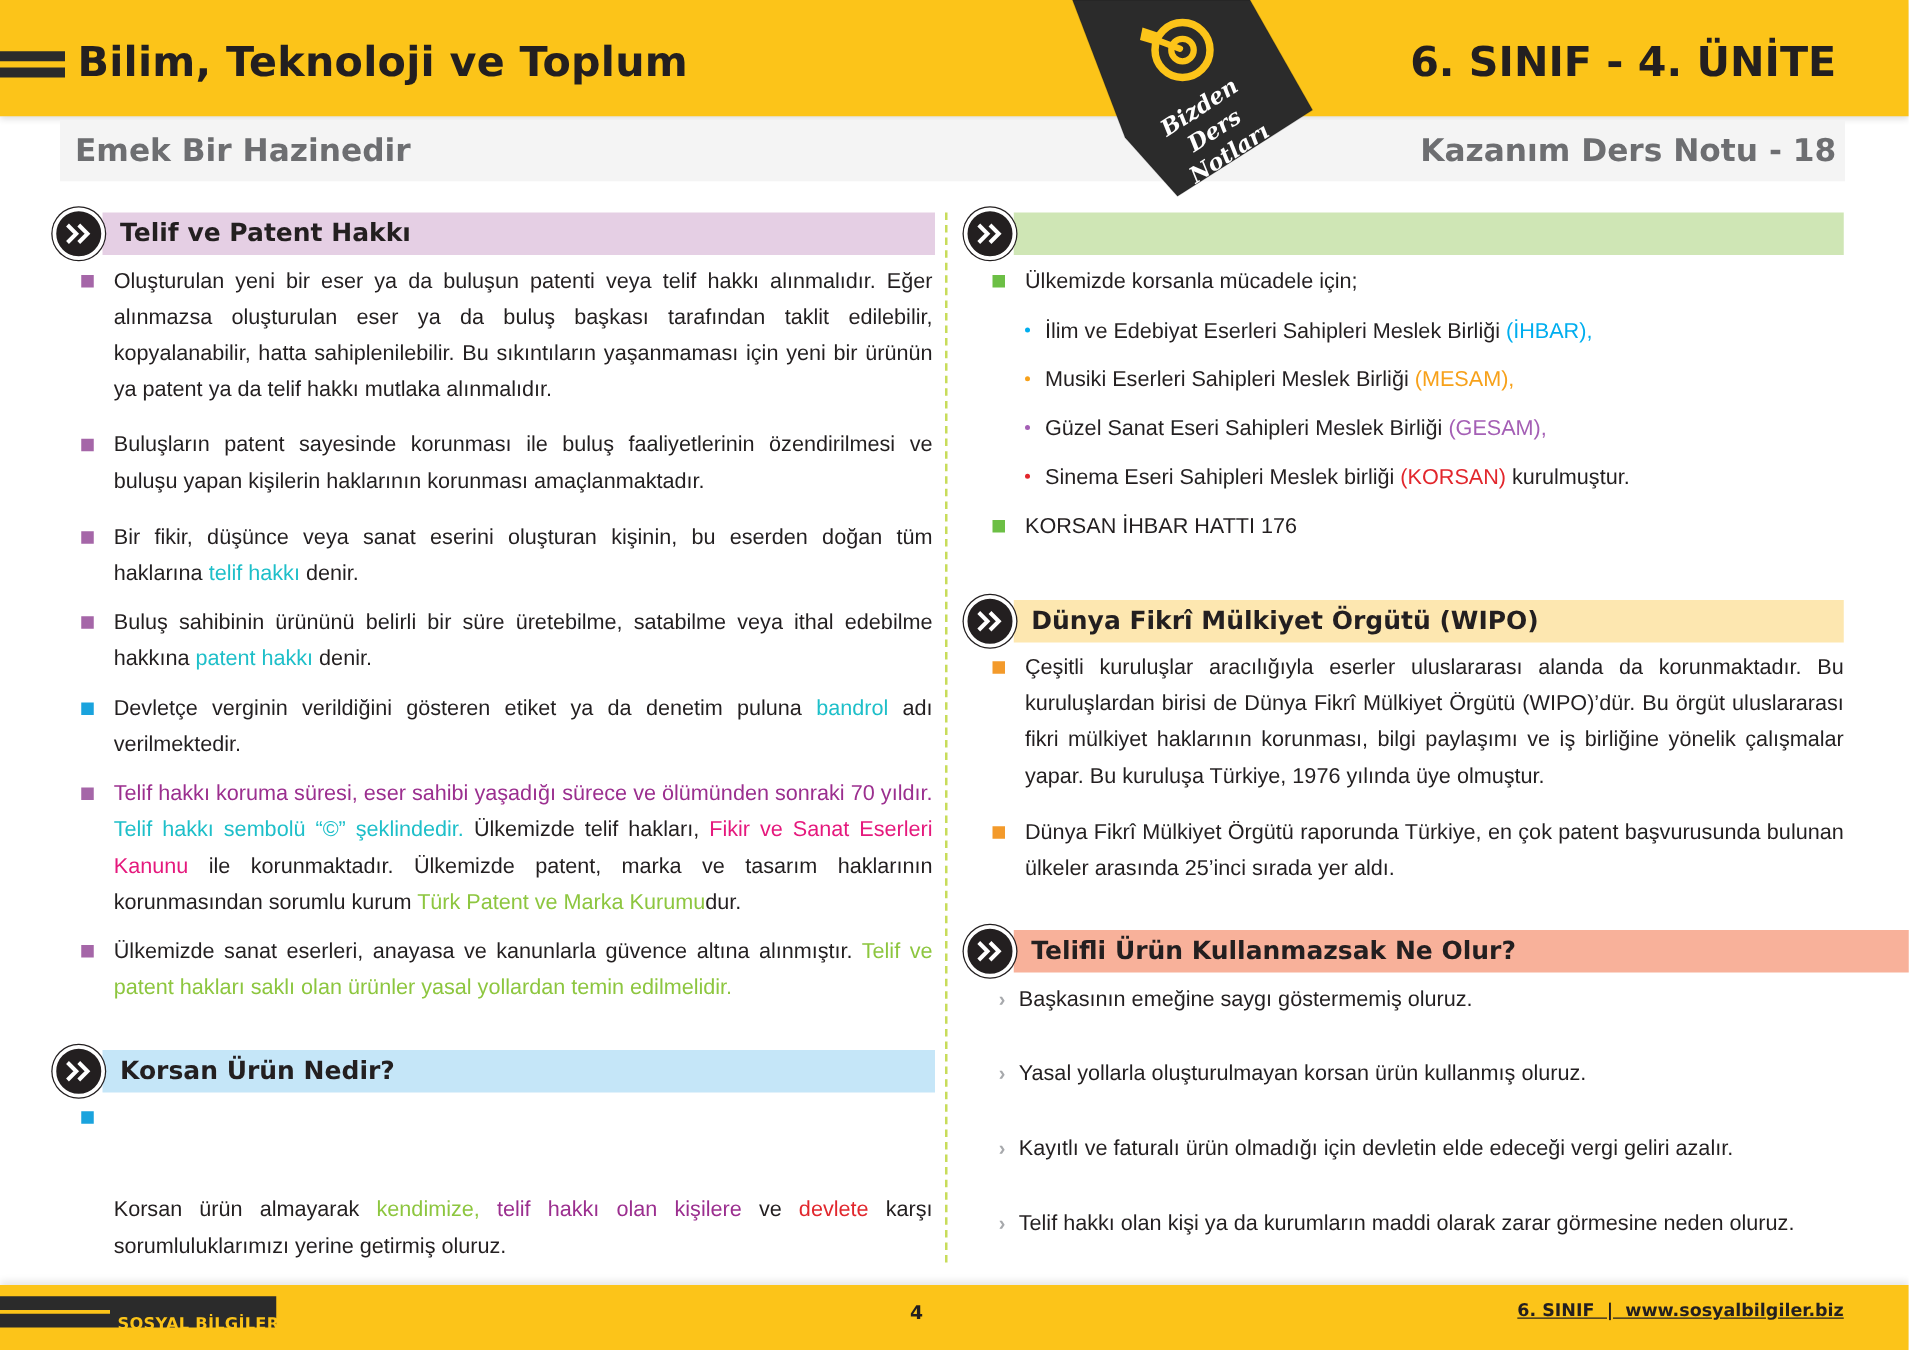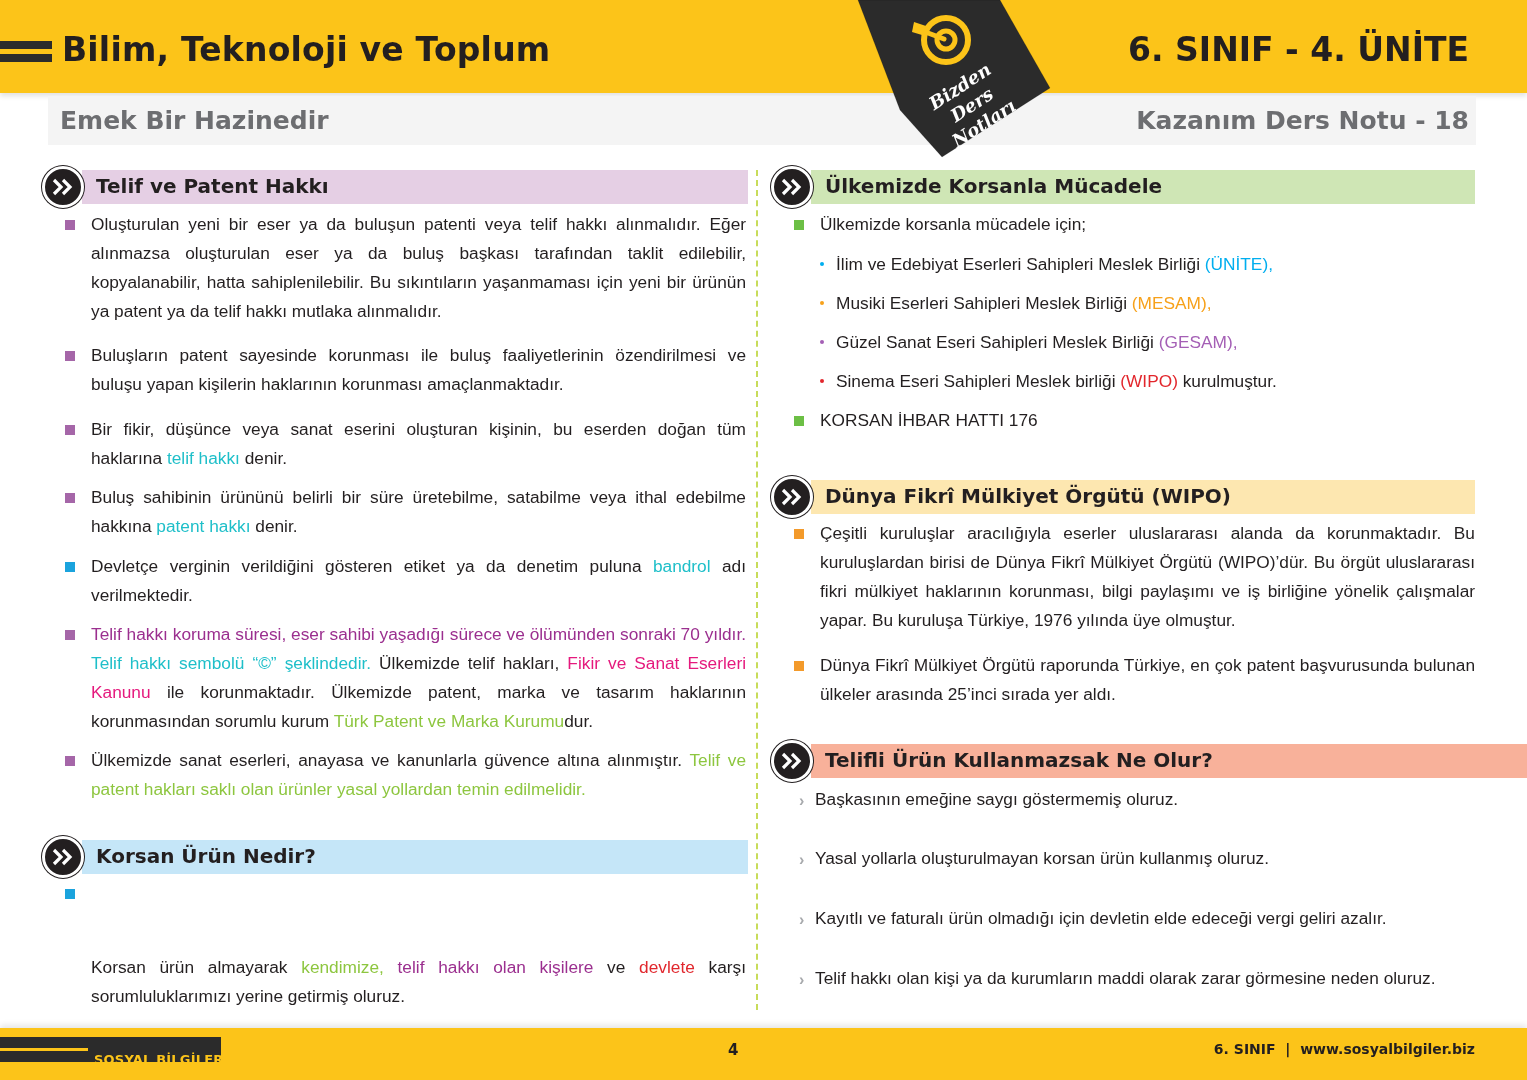--- a/index.html
+++ b/index.html
@@ -58,21 +58,21 @@
   
   .foot-band { position: absolute; left: 0; top: 1028px; width: 1527px; height: 52px; background: #fcc419;
                box-shadow: 0 -3px 6px rgba(0,0,0,0.10); }
   .foot-tag { position: absolute; left: 0; top: 1037px; width: 221px; height: 25px; background: #2b2b2b; }
   .foot-line { position: absolute; left: 0; top: 1048px; width: 88px; height: 3px; background: #fcc419; }
   .foot-label { position: absolute; left: 94px; top: 1041px; font-family: "DejaVu Sans", sans-serif;
                 font-weight: bold; font-size: 13px; color: #fcc419; letter-spacing: 0.2px; margin-top: 11px; }
   .foot-page { position: absolute; left: 728px; top: 1041px; font-family: "DejaVu Sans", sans-serif;
                font-weight: bold; font-size: 15px; color: #231f20; }
   .foot-right { position: absolute; right: 52px; top: 1041px; font-family: "DejaVu Sans", sans-serif;
-                font-weight: bold; font-size: 14px; color: #231f20; }
+                font-weight: bold; font-size: 14px; color: #231f20; text-decoration: underline; }
 </style>
 </head>
 <body>
 
 <div class="top-band"></div>
 <div class="top-stripes">
     <span></span>
     <span></span>
   </div>
 <div class="unit-title">Bilim, Teknoloji ve Toplum</div>
@@ -153,41 +153,40 @@
   <span>Korsan ürün almayarak </span><span class="c-green">kendimize,</span><span class="c-purple"> telif hakkı olan kişilere</span><span> ve </span><span class="c-red2">devlete</span><span> karşı sorumluluklarımızı yerine getirmiş oluruz.</span>
 </div>
 
 <div class="sec-head" style="left:771px;top:170px;width:704px;">
   <div class="sec-bar" style="background:#cfe6b5;"></div>
   <div class="sec-icon">
     <svg viewBox="0 0 22 18">
         <path d="M2 2 L9 9 L2 16 M11 2 L18 9 L11 16" stroke="#fff" stroke-width="3.2" fill="none"></path>
       </svg>
   </div>
-  <div class="sec-title">Ülkemizde Korsanla Mücadele</div>
 </div>
 <div class="para" style="left:820px;top:210px;width:650px;">
   <span class="sq" style="background:#6cbf45;"></span>
   <span>Ülkemizde korsanla mücadele için;</span>
 </div>
 <div class="sub-item" style="left:836px;top:253px;">
   <span class="dot" style="background:#00aeef;"></span>
-  <span>İlim ve Edebiyat Eserleri Sahipleri Meslek Birliği </span><span class="c-cyan">(ÜNİTE),</span>
+  <span>İlim ve Edebiyat Eserleri Sahipleri Meslek Birliği </span><span class="c-cyan">(İHBAR),</span>
 </div>
 <div class="sub-item" style="left:836px;top:292px;">
   <span class="dot" style="background:#f7a11a;"></span>
   <span>Musiki Eserleri Sahipleri Meslek Birliği </span><span class="c-orange">(MESAM),</span>
 </div>
 <div class="sub-item" style="left:836px;top:331px;">
   <span class="dot" style="background:#a45fb5;"></span>
   <span>Güzel Sanat Eseri Sahipleri Meslek Birliği </span><span class="c-lilac">(GESAM),</span>
 </div>
 <div class="sub-item" style="left:836px;top:370px;">
   <span class="dot" style="background:#e2262c;"></span>
-  <span>Sinema Eseri Sahipleri Meslek birliği </span><span class="c-red">(WIPO)</span><span> kurulmuştur.</span>
+  <span>Sinema Eseri Sahipleri Meslek birliği </span><span class="c-red">(KORSAN)</span><span> kurulmuştur.</span>
 </div>
 <div class="para" style="left:820px;top:406px;width:650px;">
   <span class="sq" style="background:#6cbf45;"></span>
   <span>KORSAN İHBAR HATTI 176</span>
 </div>
 
 <div class="sec-head" style="left:771px;top:480px;width:704px;">
   <div class="sec-bar" style="background:#fde7b0;"></div>
   <div class="sec-icon">
     <svg viewBox="0 0 22 18">

